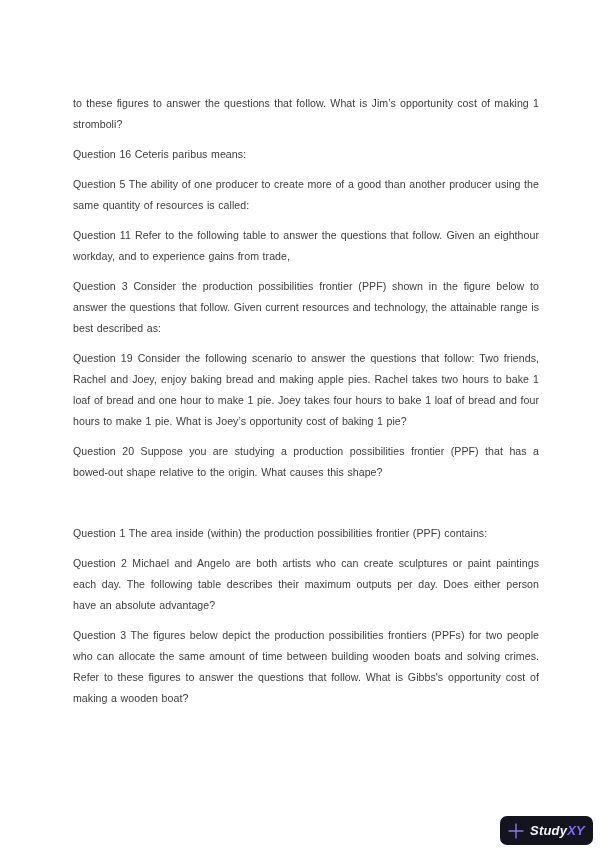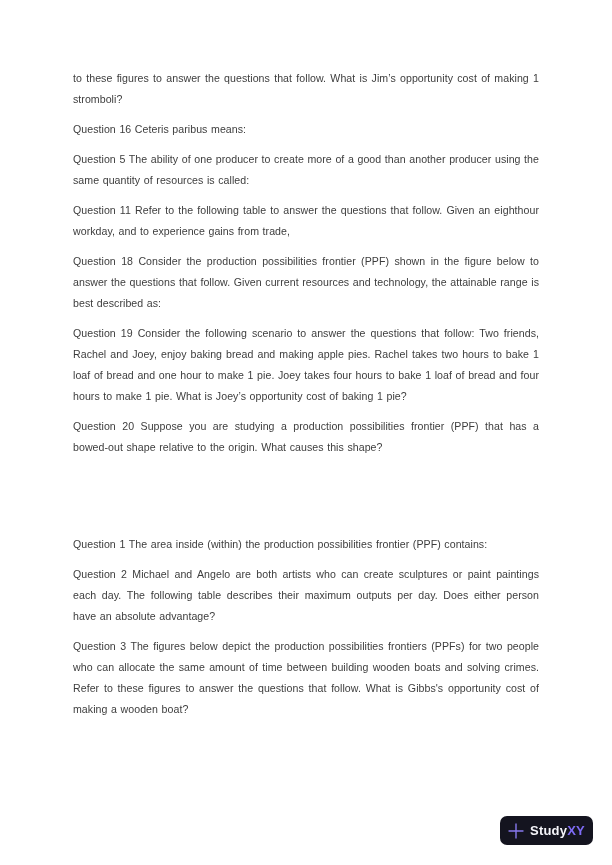--- a/index.html
+++ b/index.html
@@ -10,48 +10,49 @@
     width: 612px;
     height: 865px;
     background: #ffffff;
     position: relative;
     overflow: hidden;
     font-family: "Liberation Sans", sans-serif;
   }
   .doc-content {
     position: absolute;
     left: 73px;
-    top: 68px;
+    top: 93px;
     width: 466px;
   }
   .para {
     margin: 0 0 9px 0;
     font-size: 10.6px;
     line-height: 21px;
     color: #3d3d3d;
     text-align: justify;
     word-spacing: 0.6px;
     letter-spacing: 0.05px;
   }
   .section-break {
-    margin-top: 76px;
+    margin-top: 40px;
   }
   .logo {
     position: absolute;
     left: 500px;
     top: 816px;
     width: 93px;
     height: 29px;
     background: var(--logo-bg, #14141f);
     border-radius: 7px;
     display: flex;
     align-items: center;
     justify-content: center;
     gap: 6px;
     cursor: pointer;
+    font-style: italic;
   }
   .logo-plus {
     display: flex;
     align-items: center;
     justify-content: center;
     width: 16px;
     height: 16px;
   }
   .logo-text {
     font-size: 13px;
@@ -65,21 +66,21 @@
   }
 </style>
 </head>
 <body style="background: rgb(255, 255, 255);">
 
 <div class="doc-content">
   <p class="para">to these figures to answer the questions that follow. What is Jim’s opportunity cost of making 1 stromboli?</p>
   <p class="para">Question 16 Ceteris paribus means:</p>
   <p class="para">Question 5 The ability of one producer to create more of a good than another producer using the same quantity of resources is called:</p>
   <p class="para">Question 11 Refer to the following table to answer the questions that follow. Given an eighthour workday, and to experience gains from trade,</p>
-  <p class="para">Question 18 Consider the production possibilities frontier (PPF) shown in the figure below to answer the questions that follow. Given current resources and technology, the attainable range is best described as:</p>
+  <p class="para">Question 3 Consider the production possibilities frontier (PPF) shown in the figure below to answer the questions that follow. Given current resources and technology, the attainable range is best described as:</p>
   <p class="para">Question 19 Consider the following scenario to answer the questions that follow: Two friends, Rachel and Joey, enjoy baking bread and making apple pies. Rachel takes two hours to bake 1 loaf of bread and one hour to make 1 pie. Joey takes four hours to bake 1 loaf of bread and four hours to make 1 pie. What is Joey’s opportunity cost of baking 1 pie?</p>
   <p class="para">Question 20 Suppose you are studying a production possibilities frontier (PPF) that has a bowed-out shape relative to the origin. What causes this shape?</p>
   <p class="para section-break">Question 1 The area inside (within) the production possibilities frontier (PPF) contains:</p>
   <p class="para">Question 2 Michael and Angelo are both artists who can create sculptures or paint paintings each day. The following table describes their maximum outputs per day. Does either person have an absolute advantage?</p>
   <p class="para">Question 3 The figures below depict the production possibilities frontiers (PPFs) for two people who can allocate the same amount of time between building wooden boats and solving crimes. Refer to these figures to answer the questions that follow. What is Gibbs's opportunity cost of making a wooden boat?</p>
 </div>
 
 <div class="logo">
   <span class="logo-plus">
     <svg width="16" height="16" viewBox="0 0 16 16" aria-hidden="true">

